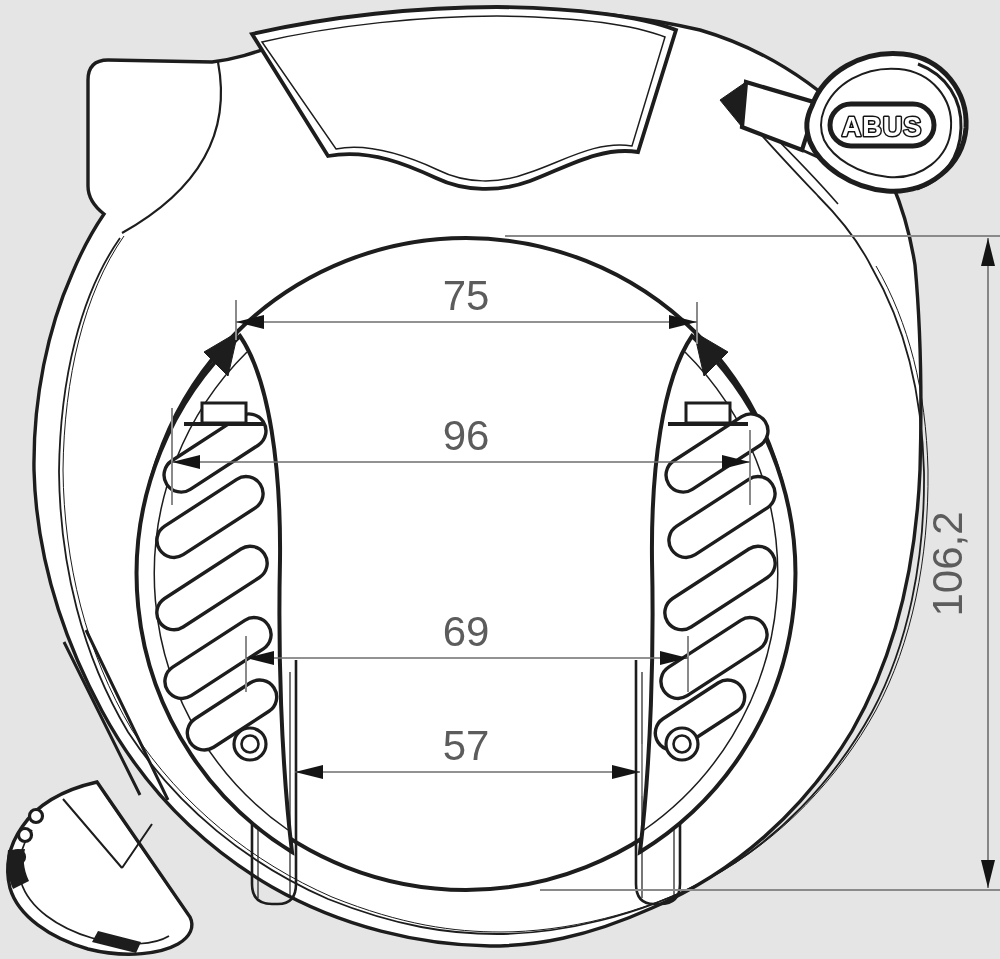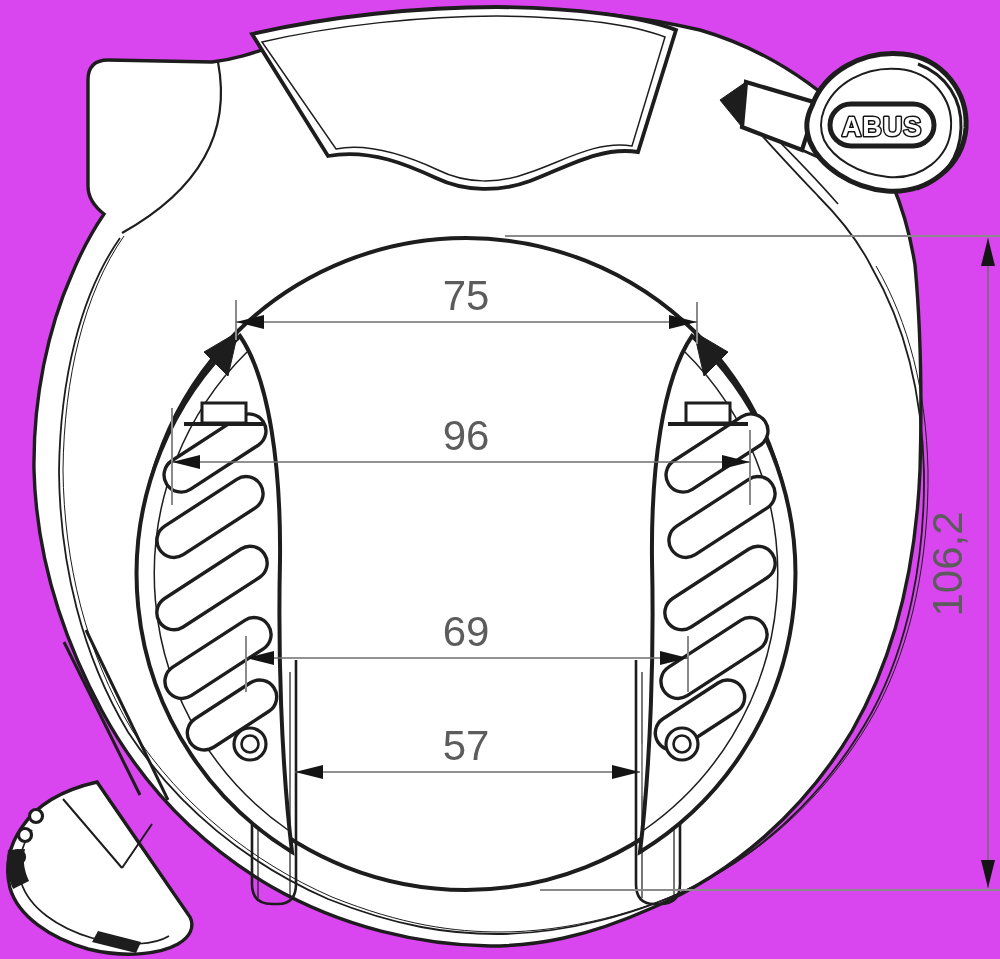--- a/index.html
+++ b/index.html
@@ -1,19 +1,19 @@
 <!DOCTYPE html>
 <html><head>
 <meta charset="utf-8">
 <style>
   html,body{margin:0;padding:0;background:#ffffff;}
   .stage{
     position:relative;
     width:1000px;height:959px;
-    background:#d946ef;
+    background:#e5e5e5;
     font-family:"Liberation Sans", sans-serif;
     overflow:hidden;
   }
   svg{display:block;}
   .dim-text{
     font-family:"Liberation Sans", sans-serif;
     font-size:42px;
     fill:#5c5c5c;
     letter-spacing:0px;
   }

